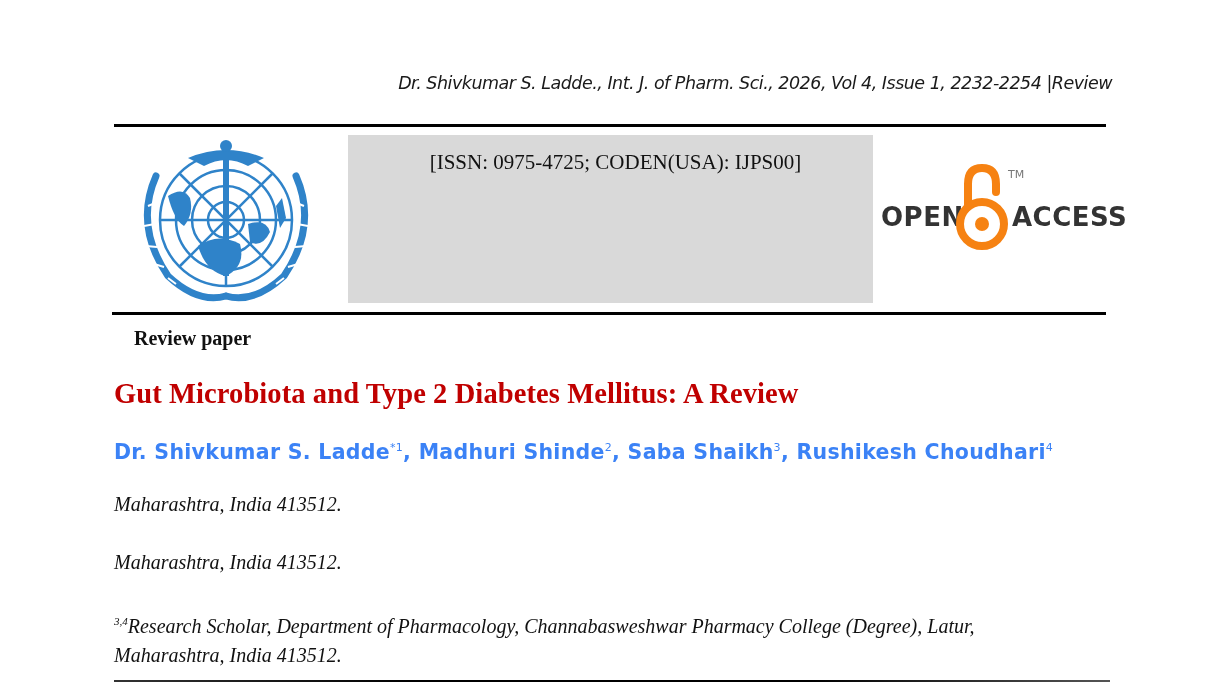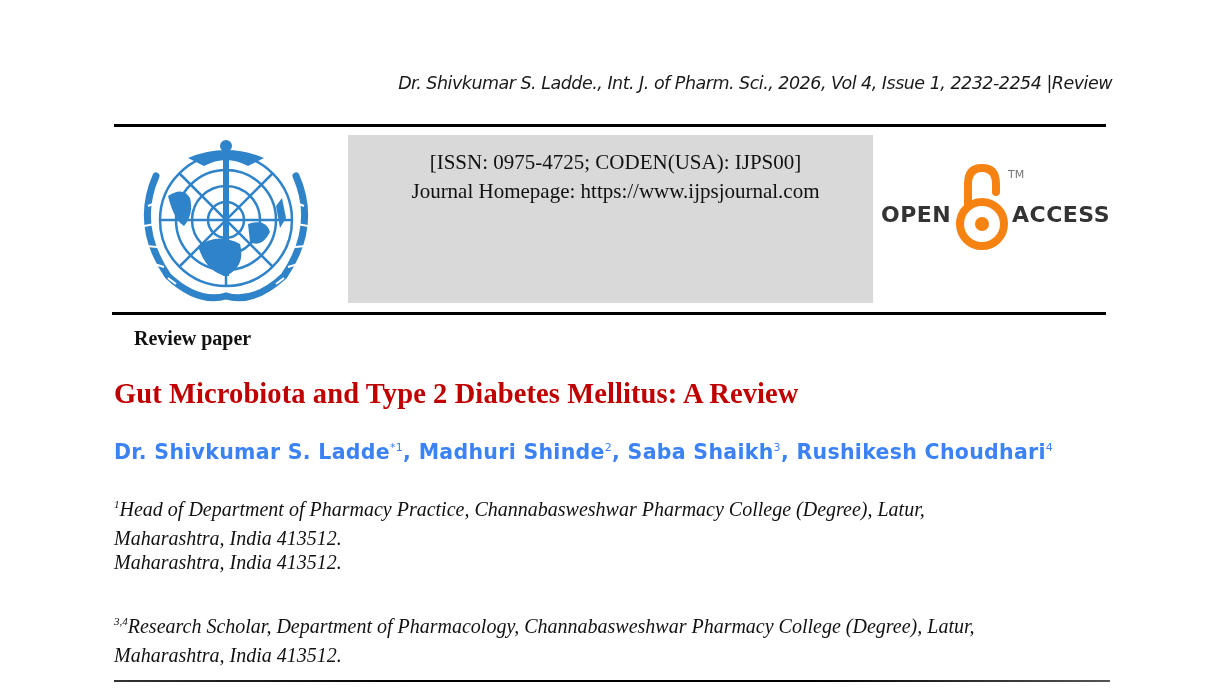--- a/index.html
+++ b/index.html
@@ -7,21 +7,21 @@
   .running-header { position: absolute; left: 340px; top: 73px; width: 772px; text-align: right; font-family: "DejaVu Sans", sans-serif; font-style: italic; font-size: 17.5px; letter-spacing: -0.5px; color: #1a1a1a; }
   .rule { position: absolute; background: #000; }
   .rule-top { left: 114px; top: 124px; width: 992px; height: 3px; }
   .rule-mid { left: 112px; top: 312px; width: 994px; height: 3px; }
   .rule-bottom { left: 114px; top: 680px; width: 996px; height: 2px; background: linear-gradient(90deg,#333,#000 30%,#000 70%,#555); }
   .logo-left { position: absolute; left: 128px; top: 136px; width: 196px; height: 172px; }
   .journal-box { position: absolute; left: 348px; top: 135px; width: 525px; height: 168px; background: #d9d9d9; text-align: center; }
   .journal-name { font-family: "Liberation Serif", serif; font-weight: bold; font-size: 26.5px; line-height: 38px; margin-top: 13px; color: #111; }
   .journal-meta { font-family: "Liberation Serif", serif; font-size: 21px; line-height: 29px; color: #111; padding-left: 10px; }
   .oa-logo { position: absolute; left: 878px; top: 160px; width: 232px; height: 100px; }
-  .oa-text { position: absolute; top: 42px; font-family: "DejaVu Sans", sans-serif; font-weight: bold; font-size: 22px; color: #333; letter-spacing: 0.5px; }
+  .oa-text { position: absolute; top: 42px; font-family: "DejaVu Sans", sans-serif; font-weight: bold; font-size: 26px; color: #333; letter-spacing: 0.5px; }
   .paper-type { position: absolute; left: 114px; top: 327px; font-weight: bold; font-size: 20px; font-family: "Liberation Serif", serif; margin-left: 20px; }
   .paper-title { position: absolute; left: 114px; top: 378px; font-weight: bold; font-size: 28.5px; color: #c00000; font-family: "Liberation Serif", serif; letter-spacing: 0.1px; }
   .authors { position: absolute; left: 114px; top: 440px; font-family: "DejaVu Sans", sans-serif; font-size: 20.5px; font-weight: bold; color: #3b82f6; letter-spacing: 0.3px; }
   .authors sup { font-size: 11px; font-weight: normal; vertical-align: 8px; }
   .affil { position: absolute; left: 114px; font-family: "Liberation Serif", serif; font-style: italic; font-size: 20px; line-height: 29px; color: #111; }
   .affil sup { font-size: 11px; vertical-align: 8px; }
 </style>
 </head>
 <body>
 
@@ -58,21 +58,20 @@
       <path d="M20 70 l10 -4 M16 90 l11 -2 M18 110 l11 1 M26 128 l10 3 M40 142 l8 6"></path>
       <path d="M176 70 l-10 -4 M180 90 l-11 -2 M178 110 l-11 1 M170 128 l-10 3 M156 142 l-8 6"></path>
     </g>
   </svg>
 </div>
 
 <div class="journal-box">
   <div class="journal-name">
   </div>
   <div class="journal-meta">[ISSN: 0975-4725; CODEN(USA): IJPS00]</div>
-  <div class="journal-meta">Journal Homepage: https://www.ijpsjournal.com</div>
 </div>
 
 <div class="oa-logo">
   <span class="oa-text" style="left:3px;">OPEN</span>
   <svg style="position:absolute;left:76px;top:2px;" width="56" height="92" viewBox="0 0 56 92">
     <path d="M14 44 L14 22 Q14 6 28 6 Q42 6 42 22 L42 30" fill="none" stroke="#f68212" stroke-width="8" stroke-linecap="round"></path>
     <circle cx="28" cy="62" r="22" fill="none" stroke="#f68212" stroke-width="8"></circle>
     <circle cx="28" cy="62" r="7" fill="#f68212"></circle>
   </svg>
   <span style="position:absolute;left:130px;top:8px;font-family:'DejaVu Sans',sans-serif;font-size:11px;color:#777;">TM</span>
@@ -83,21 +82,20 @@
 
 <div class="paper-type">Review paper</div>
 
 <div class="paper-title">Gut Microbiota and Type 2 Diabetes Mellitus: A Review</div>
 
 <div class="authors">
   <span>Dr. Shivkumar S. Ladde</span><sup>*1</sup><span>, </span><span>Madhuri Shinde</span><sup>2</sup><span>, </span><span>Saba Shaikh</span><sup>3</sup><span>, </span><span>Rushikesh Choudhari</span><sup>4</sup>
 </div>
 
 <div class="affil" style="top:490px;">
-  <div><sup>1</sup><span>Head of Department of Pharmacy Practice, Channabasweshwar Pharmacy College (Degree), Latur,</span></div>
   <div>Maharashtra, India 413512.</div>
 </div>
 <div class="affil" style="top:548px;">
   <div>Maharashtra, India 413512.</div>
 </div>
 <div class="affil" style="top:607px;">
   <div><sup>3,4</sup><span>Research Scholar, Department of Pharmacology, Channabasweshwar Pharmacy College (Degree), Latur,</span></div>
   <div>Maharashtra, India 413512.</div>
 </div>
 

